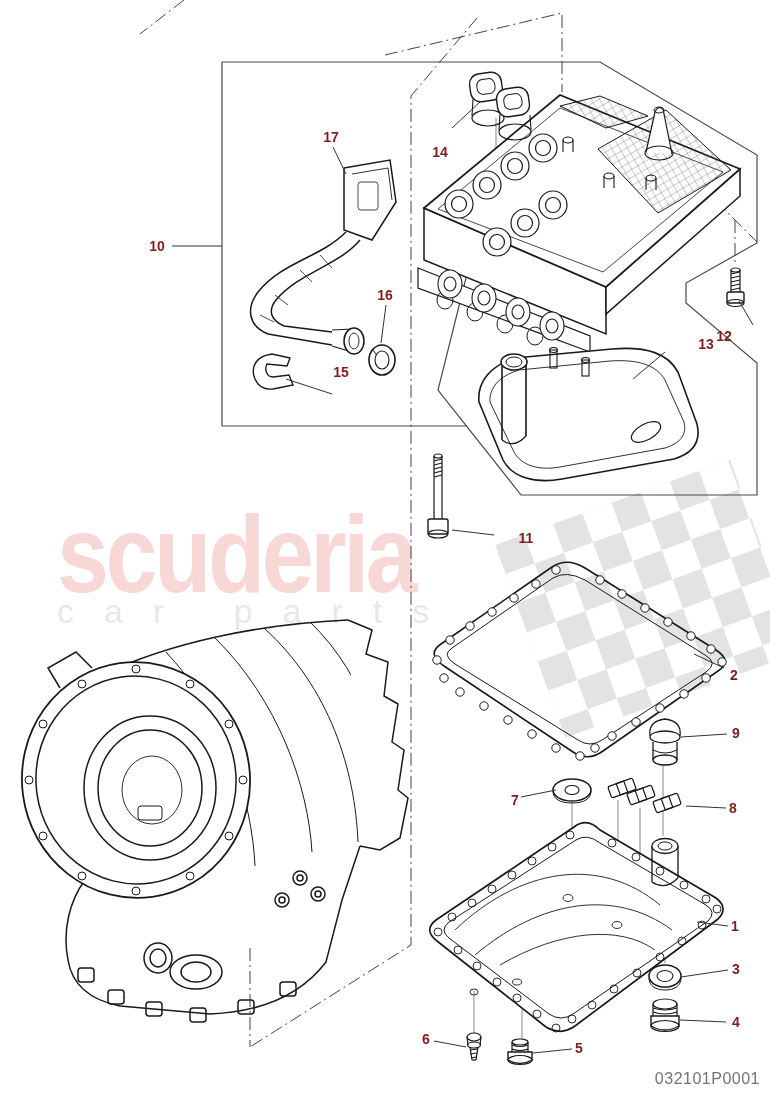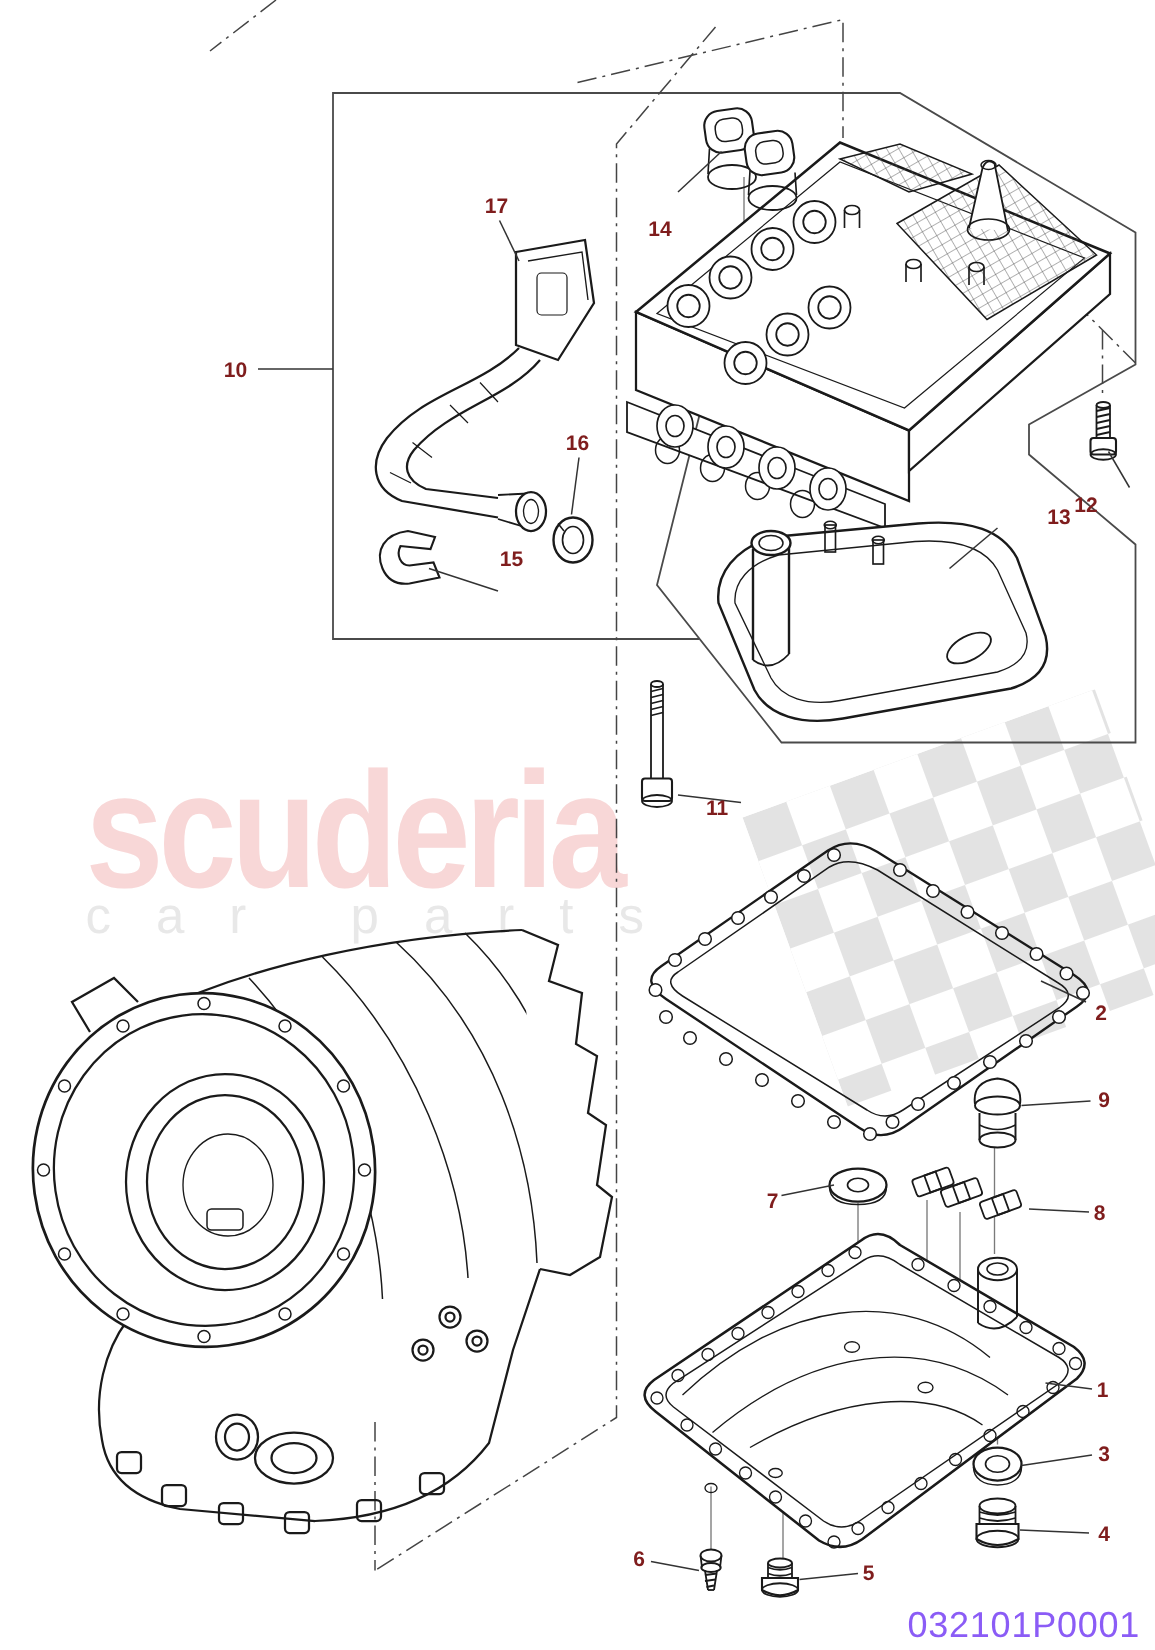--- a/index.html
+++ b/index.html
@@ -6,21 +6,21 @@
   body{width:770px;height:1100px;position:relative;background:#ffffff;overflow:hidden;
        font-family:"Liberation Sans", sans-serif;}
   .wm-brand{position:absolute;left:57px;top:490px;font-size:110px;font-weight:bold;
             letter-spacing:-4px;color:#f8d7d7;transform:scaleX(.85);transform-origin:left top;
             z-index:0;white-space:nowrap;}
   .wm-tag{position:absolute;left:57px;top:592px;font-size:34px;color:#e8e8e8;
           letter-spacing:30px;z-index:0;white-space:nowrap;text-align:right;}
   svg.diagram{position:absolute;left:0;top:0;z-index:1;}
   .callout{position:absolute;transform:translate(-50%,-50%);font-size:14px;font-weight:bold;
            color:#7f1d1d;z-index:2;line-height:1;}
-  .drawing-code{position:absolute;right:10px;top:1070px;font-size:24px;color:#8b5cf6;
+  .drawing-code{position:absolute;right:10px;top:1070px;font-size:16px;color:#737373;
                 letter-spacing:.5px;z-index:2;}
 </style>
 </head>
 <body>
 
 <div class="wm-brand">scuderia</div>
 <div class="wm-tag">car parts</div>
 
 <svg class="diagram" width="770" height="1100" viewBox="0 0 770 1100">
   <defs>
@@ -393,21 +393,21 @@
 <div class="callout" style="left:735px;top:926px">1</div>
 <div class="callout" style="left:734px;top:675px">2</div>
 <div class="callout" style="left:736px;top:969px">3</div>
 <div class="callout" style="left:736px;top:1022px">4</div>
 <div class="callout" style="left:579px;top:1048px">5</div>
 <div class="callout" style="left:426px;top:1039px">6</div>
 <div class="callout" style="left:515px;top:800px">7</div>
 <div class="callout" style="left:733px;top:808px">8</div>
 <div class="callout" style="left:736px;top:733px">9</div>
 <div class="callout" style="left:157px;top:246px">10</div>
-<div class="callout" style="left:478px;top:538px">11</div>
+<div class="callout" style="left:526px;top:538px">11</div>
 <div class="callout" style="left:724px;top:336px">12</div>
 <div class="callout" style="left:706px;top:344px">13</div>
 <div class="callout" style="left:440px;top:152px">14</div>
 <div class="callout" style="left:341px;top:372px">15</div>
 <div class="callout" style="left:385px;top:295px">16</div>
 <div class="callout" style="left:331px;top:137px">17</div>
 
 <div class="drawing-code">032101P0001</div>
 
 </body></html>

